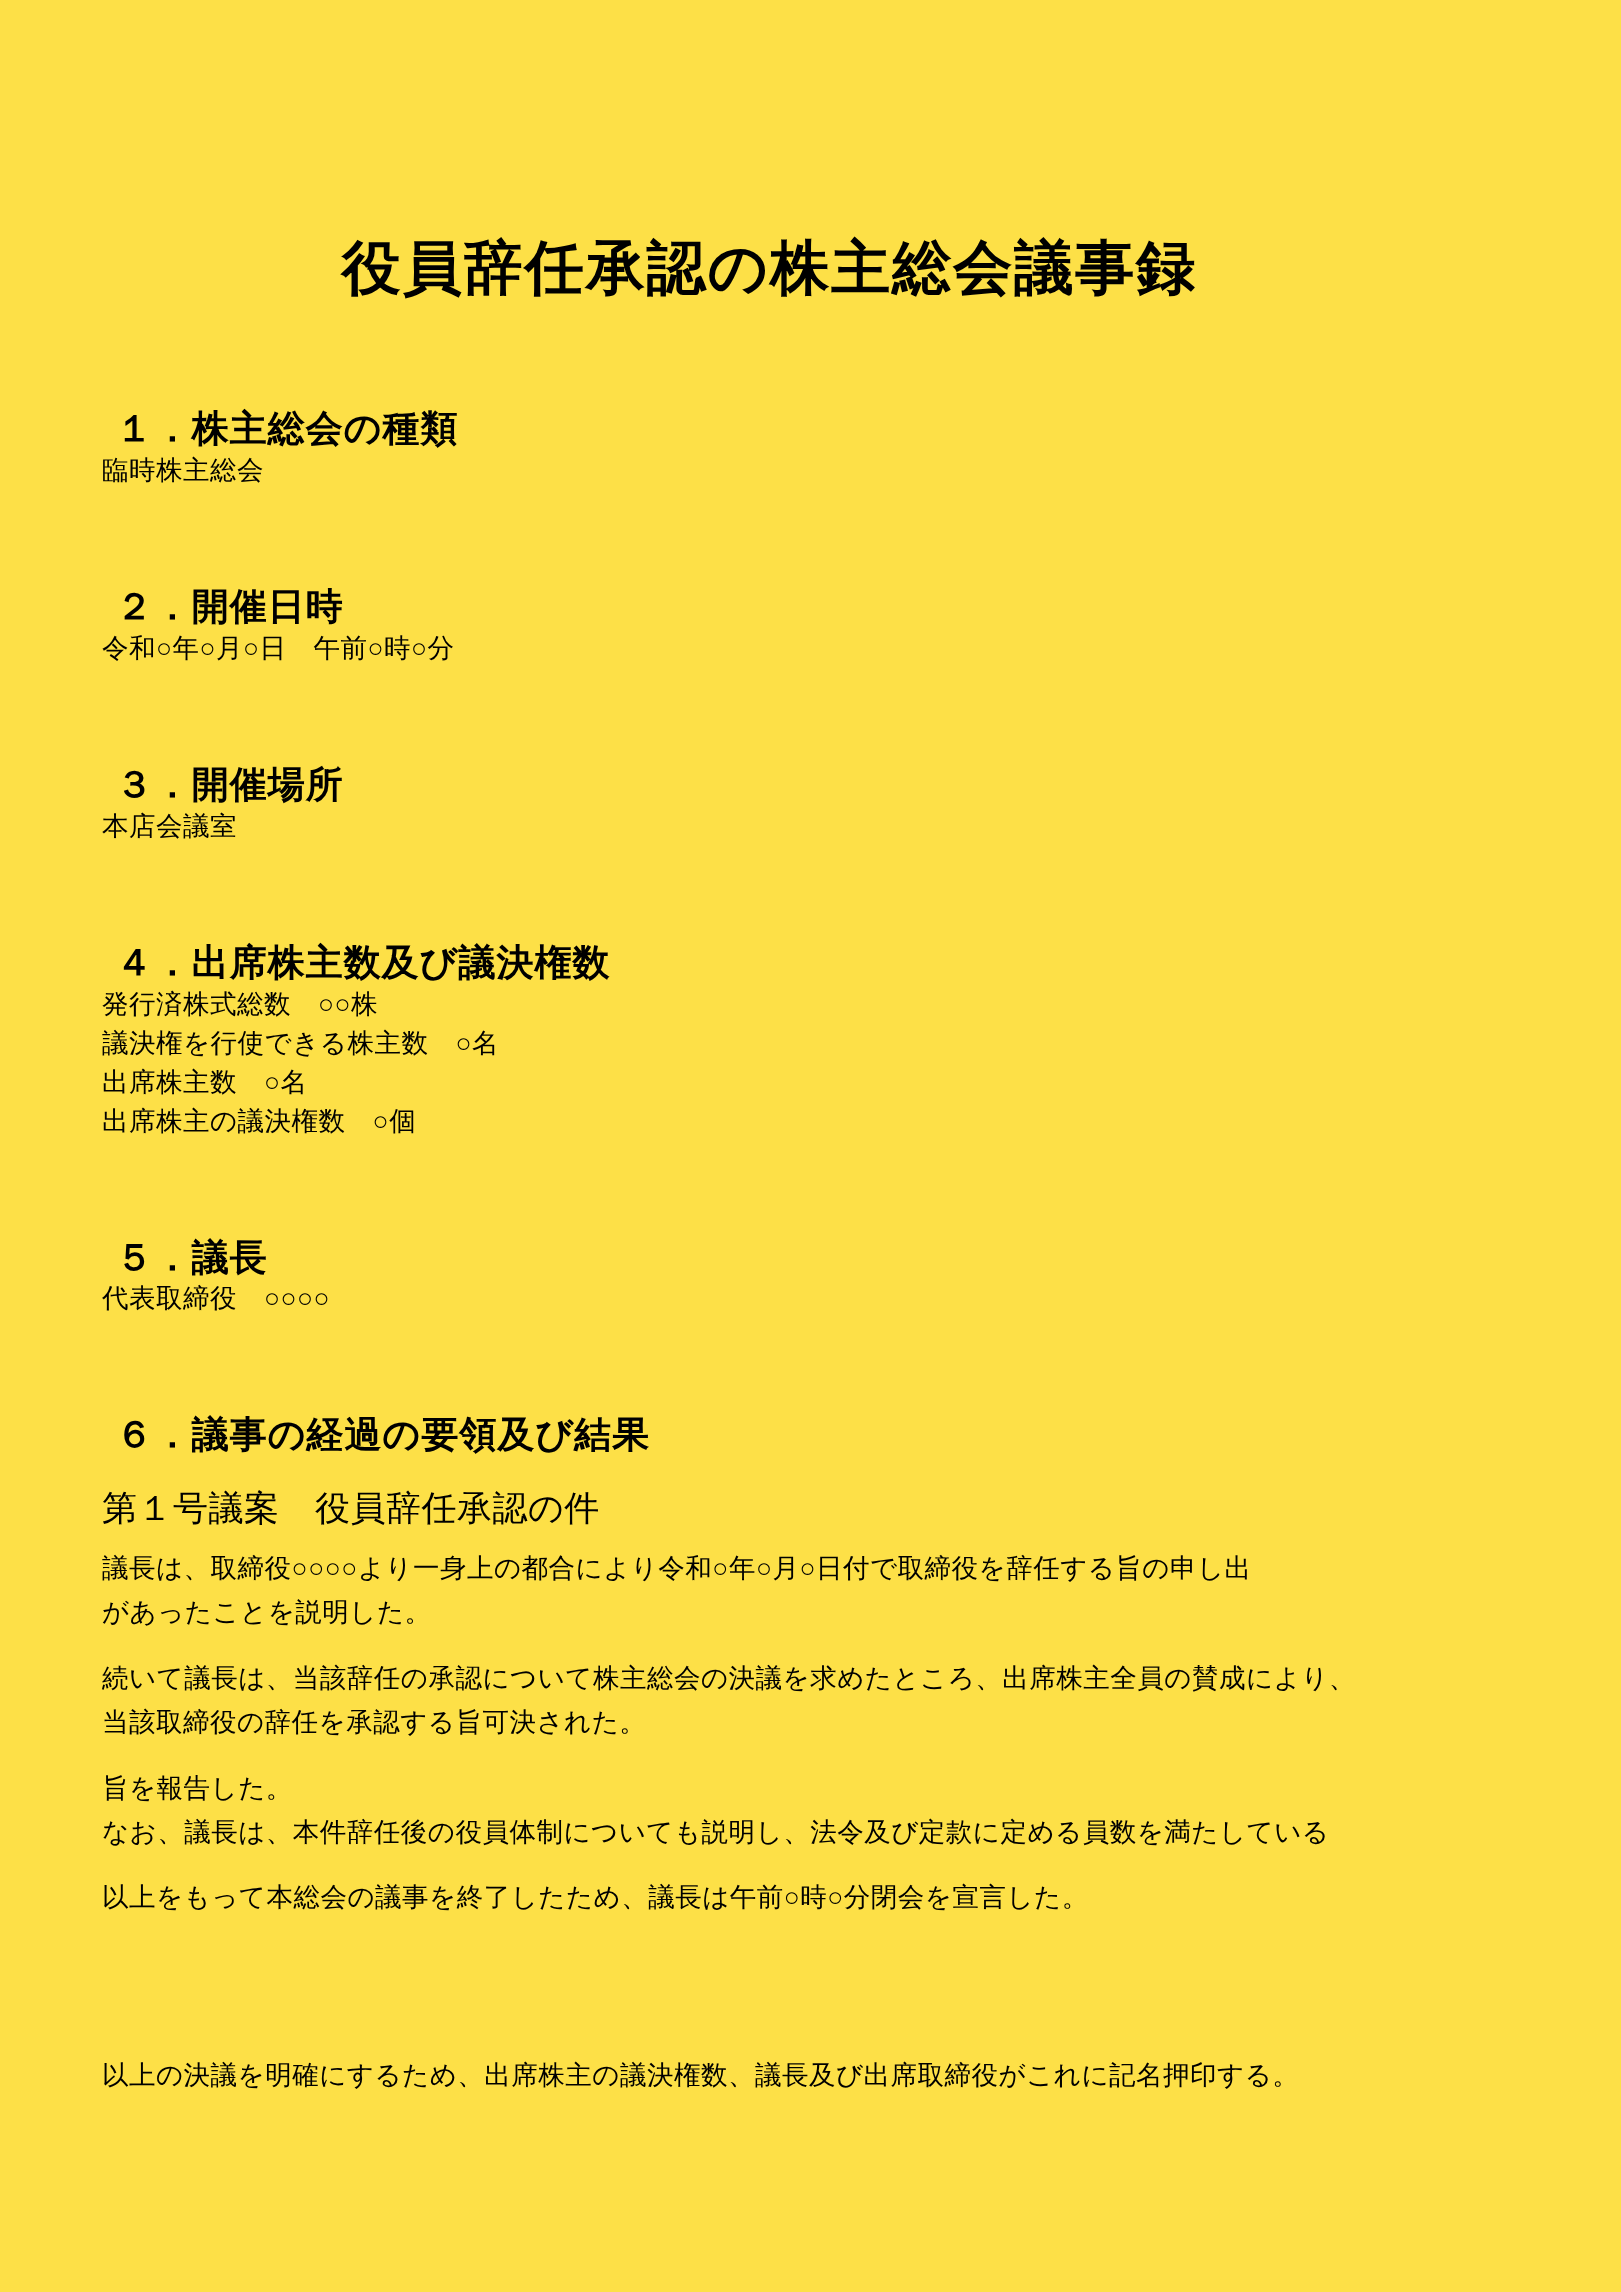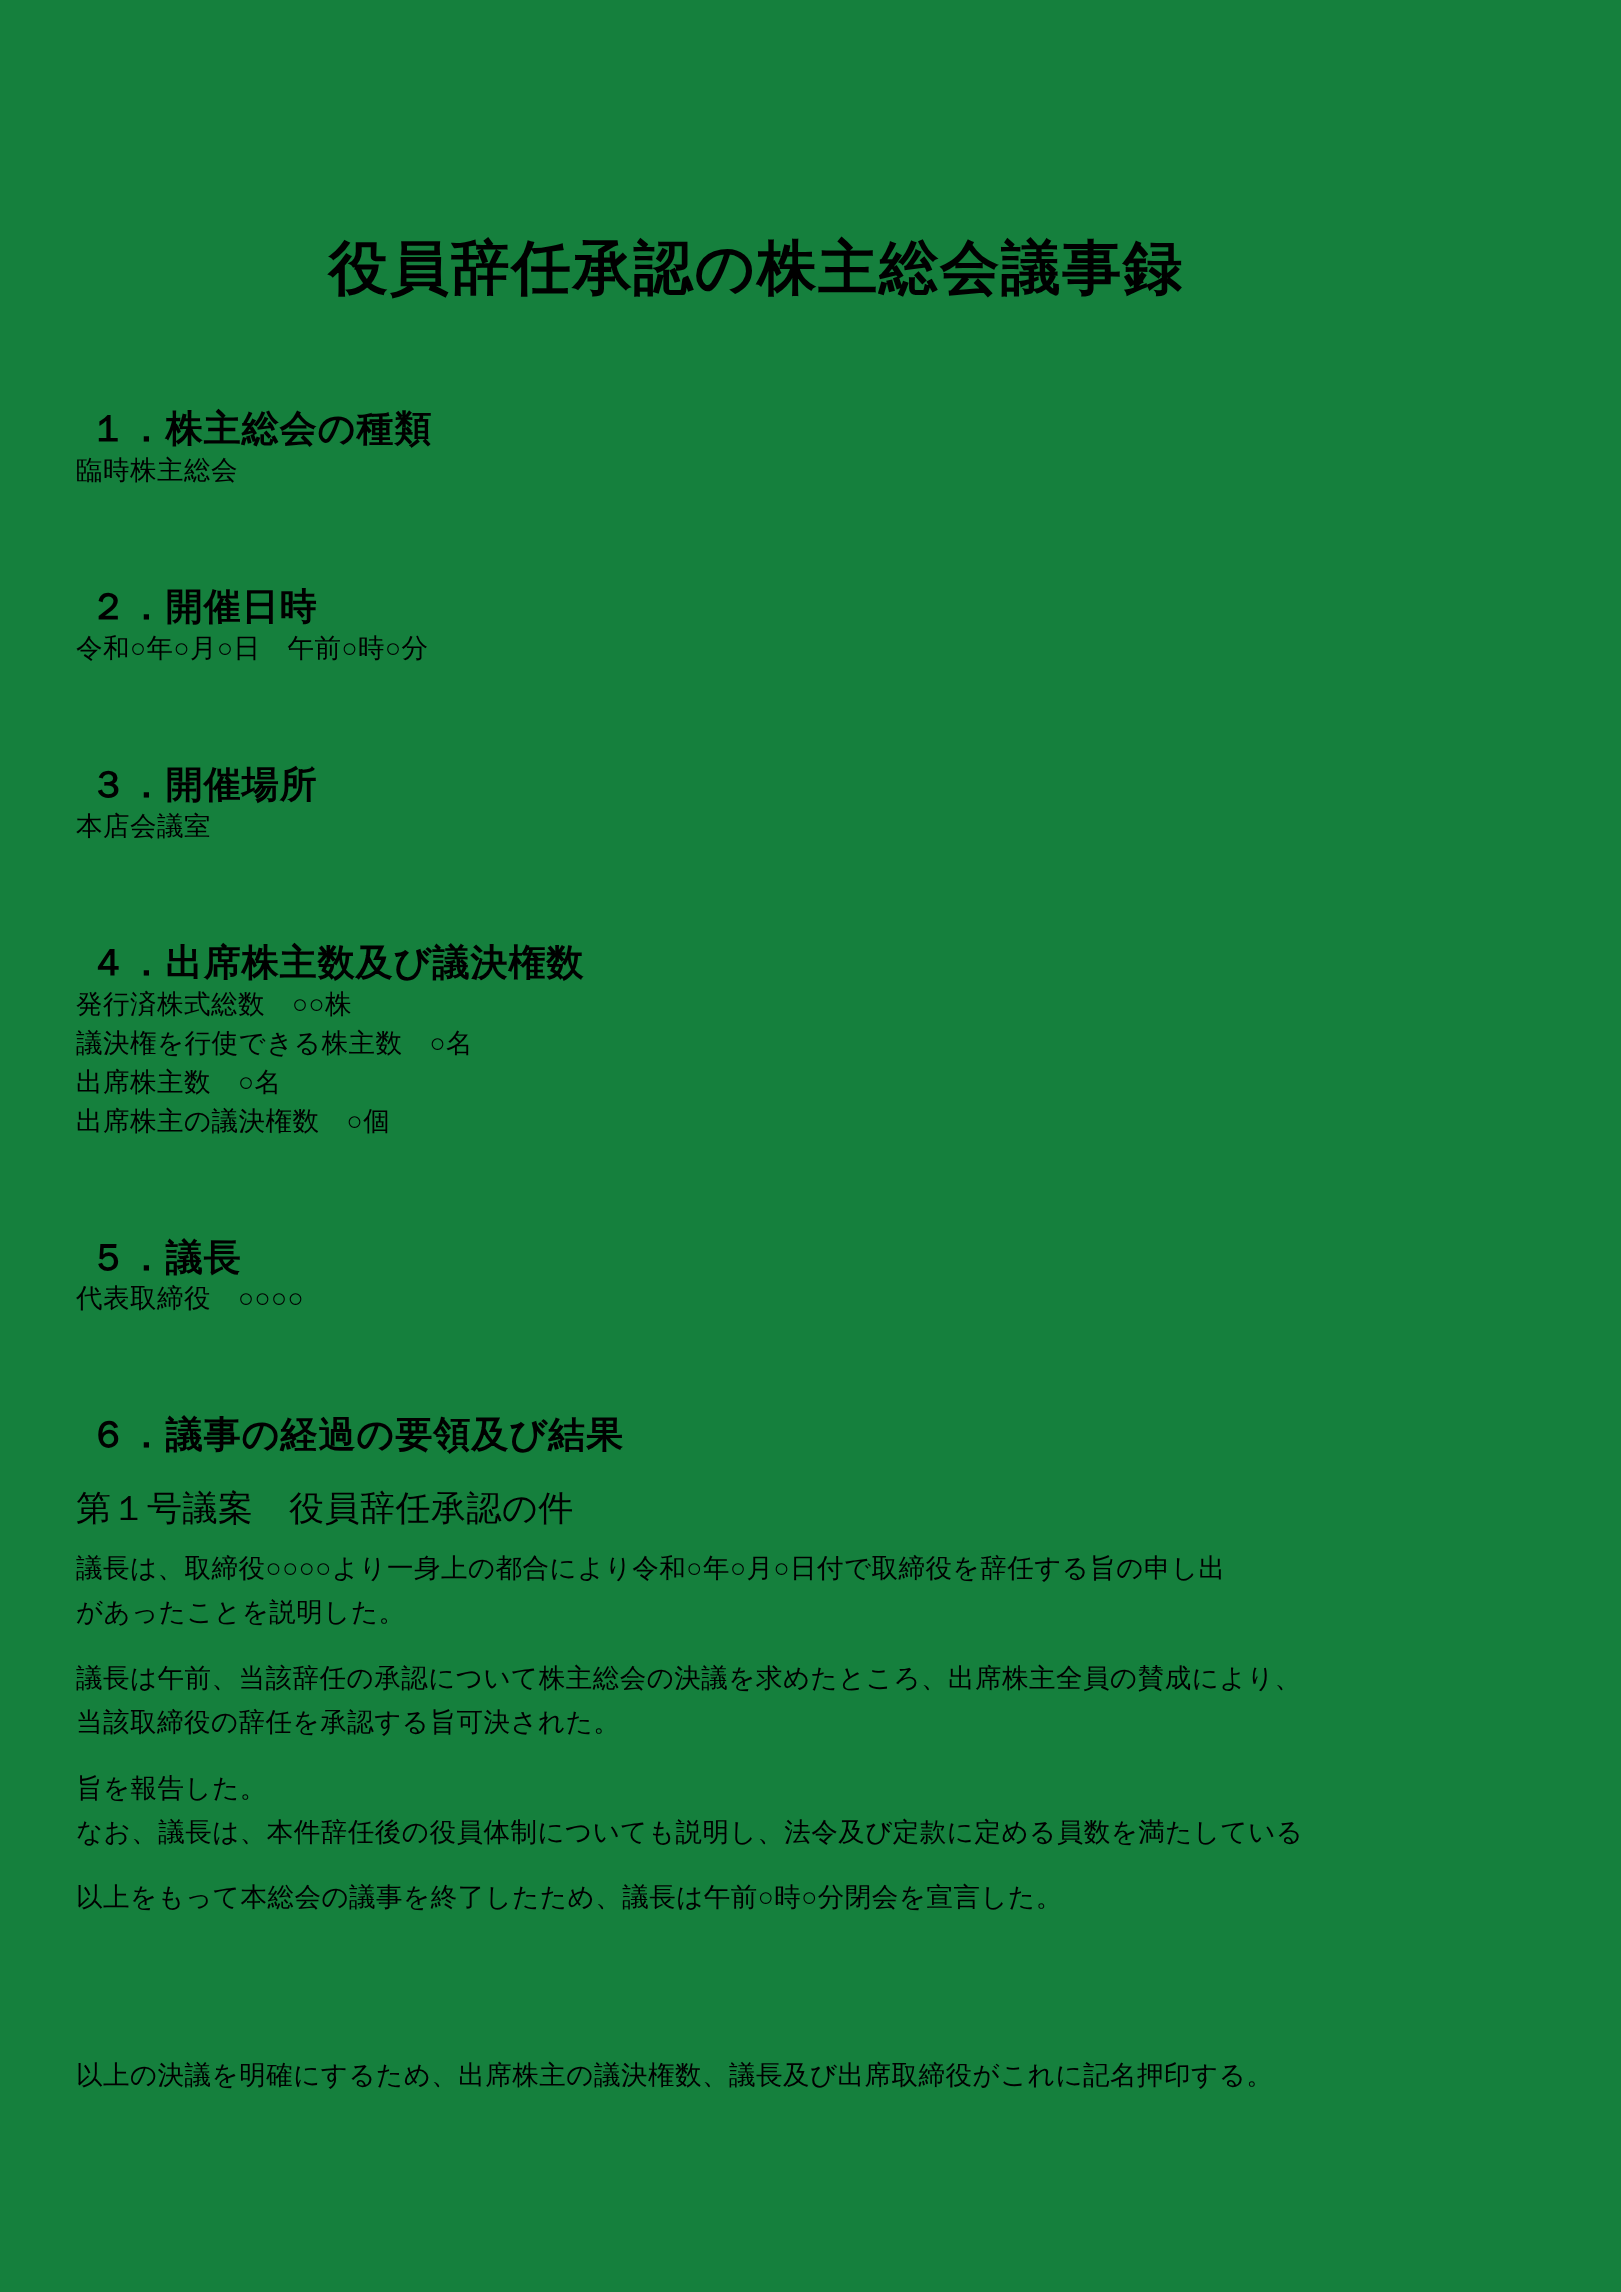--- a/index.html
+++ b/index.html
@@ -12,22 +12,22 @@
   body {
     width: 1621px;
     height: 2293px;
     font-family: "Liberation Sans", "DejaVu Sans", sans-serif;
     color: #000000;
     overflow: hidden;
   }
   .page {
     width: 1621px;
     height: 2293px;
-    background: #15803d;
-    padding: 235px 184px 0 76px;
+    background: #fde047;
+    padding: 235px 184px 0 102px;
   }
   .doc-title {
     margin: 0 0 108px 0;
     font-size: 59px;
     line-height: 67px;
     font-weight: bold;
     text-align: center;
     letter-spacing: 2px;
     white-space: nowrap;
   }
@@ -116,21 +116,21 @@
 
     <p class="agenda-line">第１号議案　役員辞任承認の件</p>
 
     <div class="paragraphs">
       <div class="paragraph">
         <p class="para-line">議長は、取締役○○○○より一身上の都合により令和○年○月○日付で取締役を辞任する旨の申し出</p>
         <p class="para-line">があったことを説明した。</p>
       </div>
 
       <div class="paragraph">
-        <p class="para-line">議長は午前、当該辞任の承認について株主総会の決議を求めたところ、出席株主全員の賛成により、</p>
+        <p class="para-line">続いて議長は、当該辞任の承認について株主総会の決議を求めたところ、出席株主全員の賛成により、</p>
         <p class="para-line">当該取締役の辞任を承認する旨可決された。</p>
       </div>
 
       <div class="paragraph">
         <p class="para-line">旨を報告した。</p>
         <p class="para-line">なお、議長は、本件辞任後の役員体制についても説明し、法令及び定款に定める員数を満たしている</p>
       </div>
 
       <div class="paragraph">
         <p class="para-line">以上をもって本総会の議事を終了したため、議長は午前○時○分閉会を宣言した。</p>

